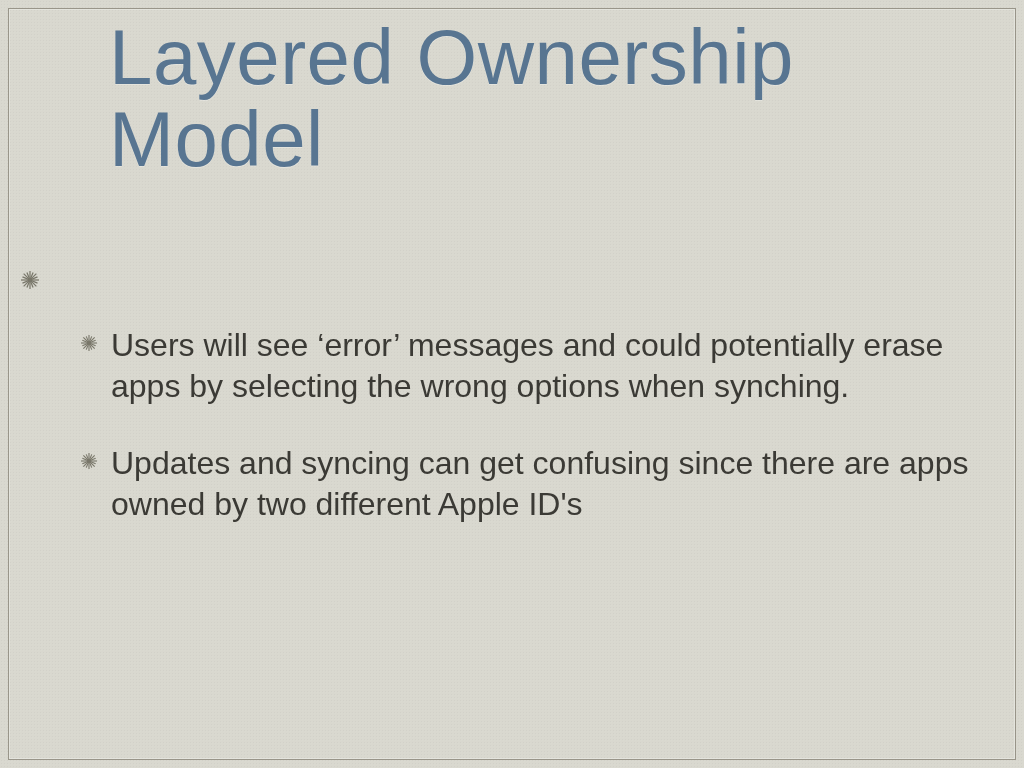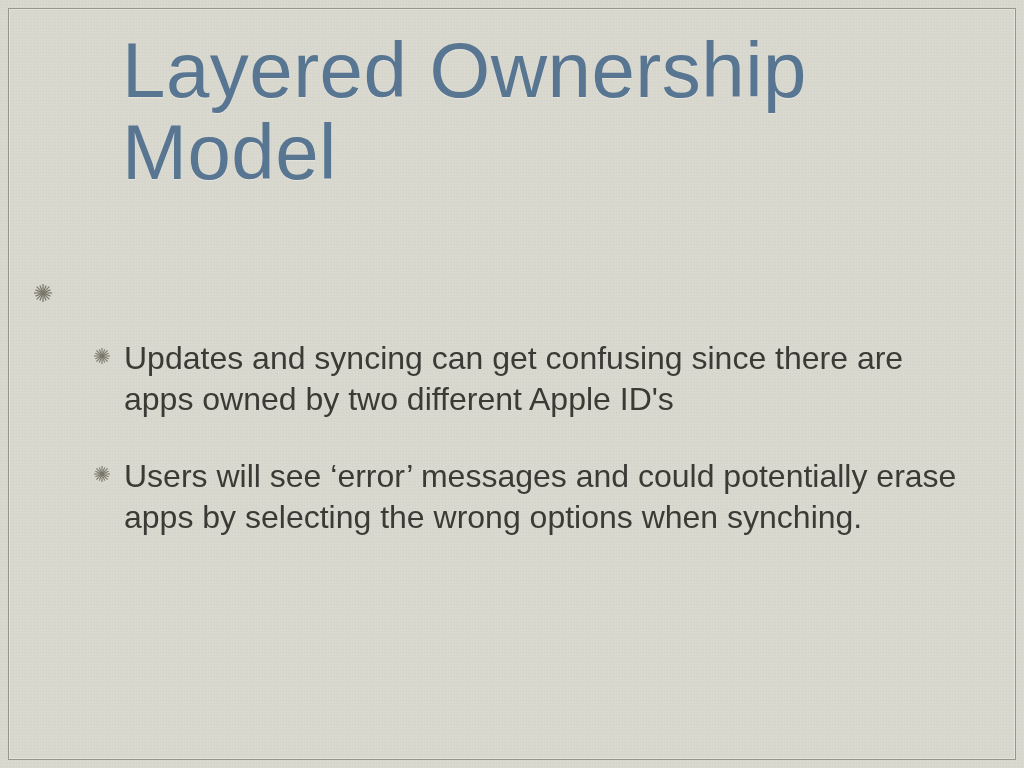--- a/index.html
+++ b/index.html
@@ -26,21 +26,21 @@
   }
   .frame {
     position: absolute;
     top: 8px;
     left: 8px;
     right: 8px;
     bottom: 8px;
     border: 1px solid rgba(100, 95, 80, 0.55);
     box-shadow: inset 0 0 0 1px rgba(255,255,255,0.3);
     box-sizing: border-box;
-    padding: 13px;
+    padding: 0;
   }
   .title {
     color: #587591;
     font-size: 78px;
     line-height: 1.05;
     font-weight: 400;
     letter-spacing: 0.5px;
     margin: 8px 0 0 100px;
     max-width: 820px;
     text-shadow: 0 1px 0 rgba(255,255,255,0.3);
@@ -118,38 +118,38 @@
               <line x1="2.93" y1="2.93" x2="17.07" y2="17.07"></line>
               <line x1="17.07" y1="2.93" x2="2.93" y2="17.07"></line>
               <line x1="10" y1="1" x2="10" y2="19" transform="rotate(22.5 10 10)"></line>
               <line x1="10" y1="1" x2="10" y2="19" transform="rotate(67.5 10 10)"></line>
               <line x1="10" y1="1" x2="10" y2="19" transform="rotate(112.5 10 10)"></line>
               <line x1="10" y1="1" x2="10" y2="19" transform="rotate(157.5 10 10)"></line>
             </g>
           </g>
         </svg>
       </span>
-      <div class="text">Updates and syncing can get confusing since there are apps owned by two different Apple ID's</div>
+      <div class="text">Users will see ‘error’ messages and could potentially erase apps by selecting the wrong options when synching.</div>
     </div>
 
     <div class="row lvl2">
       <span class="bullet">
         <svg class="bullet-svg" width="16" height="16" viewBox="0 0 20 20">
           <g fill="#79776a">
             <circle cx="10" cy="10" r="2.2"></circle>
             <g stroke="#79776a" stroke-width="1.4">
               <line x1="10" y1="0" x2="10" y2="20"></line>
               <line x1="0" y1="10" x2="20" y2="10"></line>
               <line x1="2.93" y1="2.93" x2="17.07" y2="17.07"></line>
               <line x1="17.07" y1="2.93" x2="2.93" y2="17.07"></line>
               <line x1="10" y1="1" x2="10" y2="19" transform="rotate(22.5 10 10)"></line>
               <line x1="10" y1="1" x2="10" y2="19" transform="rotate(67.5 10 10)"></line>
               <line x1="10" y1="1" x2="10" y2="19" transform="rotate(112.5 10 10)"></line>
               <line x1="10" y1="1" x2="10" y2="19" transform="rotate(157.5 10 10)"></line>
             </g>
           </g>
         </svg>
       </span>
-      <div class="text">Users will see ‘error’ messages and could potentially erase apps by selecting the wrong options when synching.</div>
+      <div class="text">Updates and syncing can get confusing since there are apps owned by two different Apple ID's</div>
     </div>
 
   </div>
 </div>
 
 </body></html>

